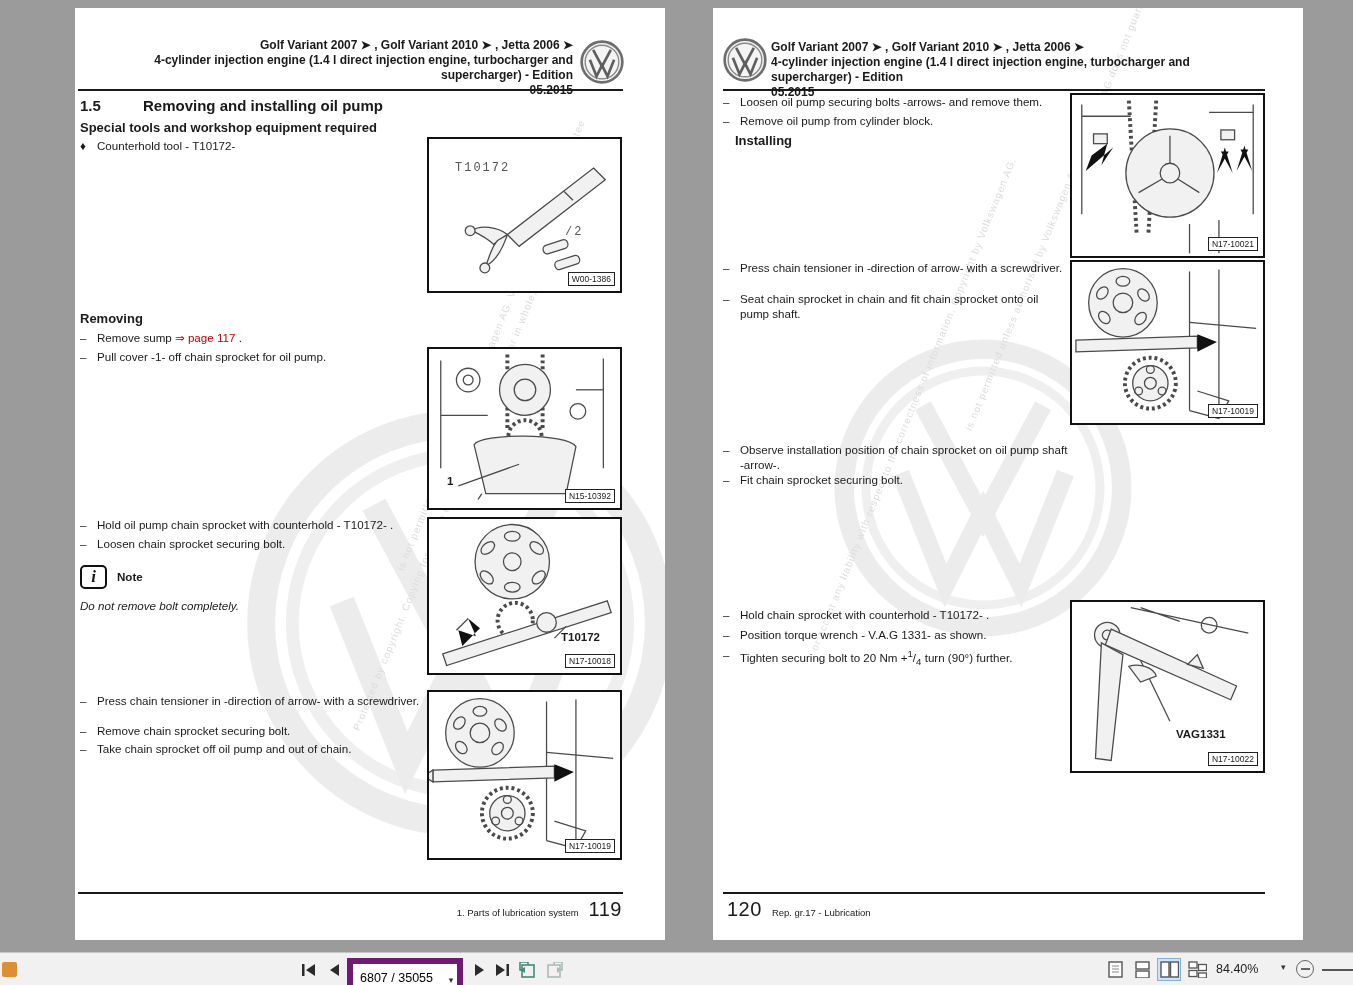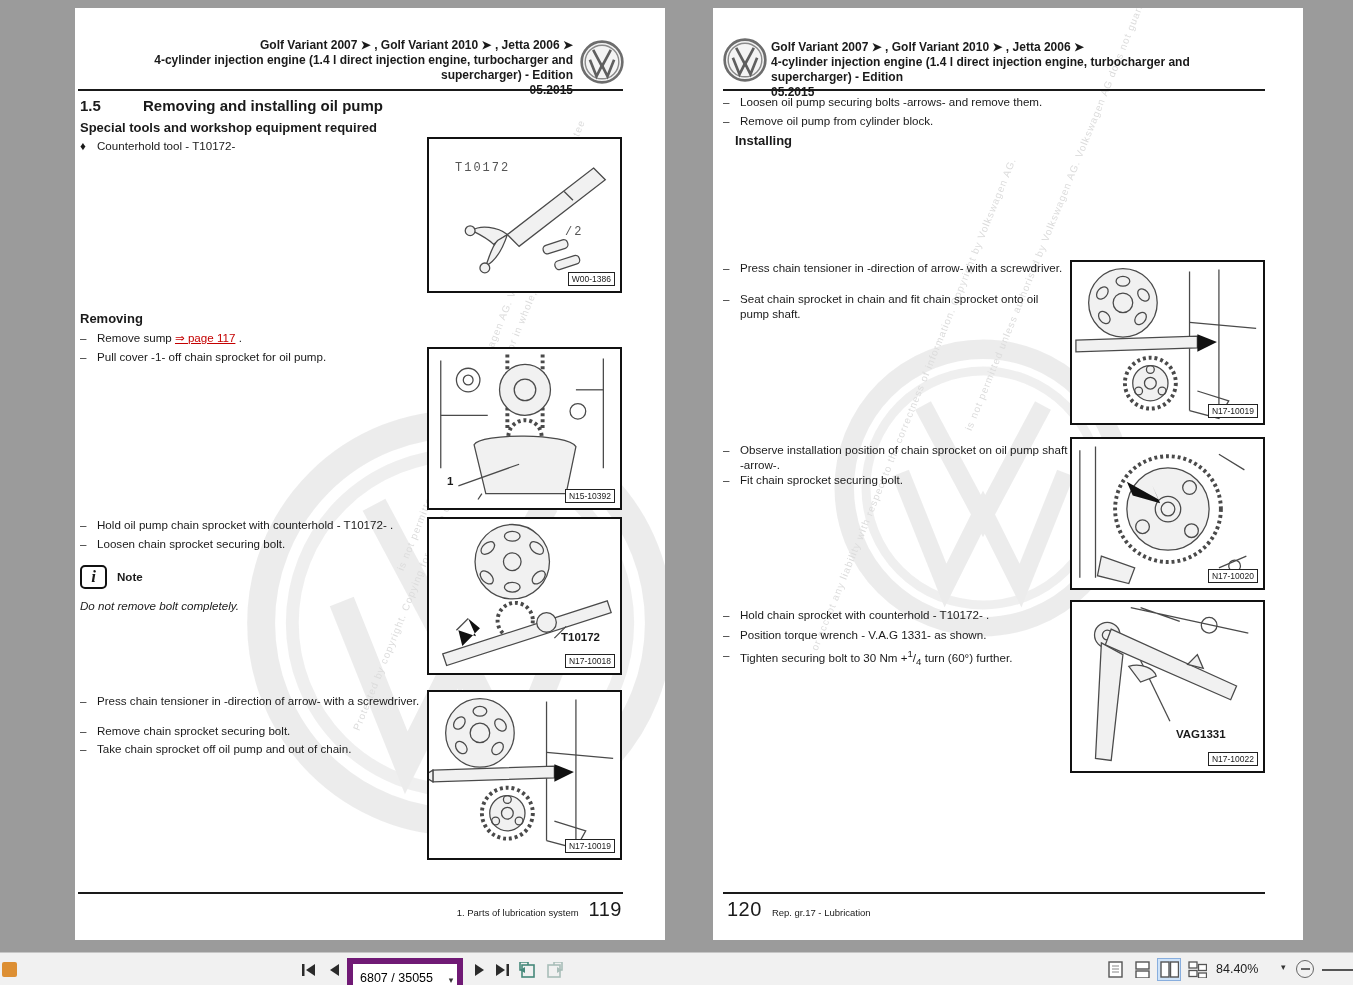--- a/index.html
+++ b/index.html
@@ -18,21 +18,21 @@
   
   .hdr-text { position:absolute; font-size:12px; line-height:1.26;font-weight:bold; }
   .hdr-rule { position:absolute; height:2px; background:#1a1a1a; }
   .vw-logo { position:absolute; }
 
   .sec-head { position:absolute; font-weight:bold; font-size:15px; }
   .bold-sub { position:absolute; font-weight:bold; font-size:13px; }
   .step { position:absolute; display:flex; font-size:11.6px; line-height:1.28; }
   .step .bullet { width:17px; flex:none; }
   .step .txt { flex:1; }
-  .link { color:#c40000; text-decoration:underline; cursor:pointer; }
+  .link { color:#c40000; cursor:pointer; }
   .italic { font-style:italic; }
 
   .fig { position:absolute; width:195px; border:2px solid #111; background:#fff; }
   .fig svg { display:block; width:100%; height:100%; }
   .fig-code { position:absolute; right:5px; bottom:5px; border:1px solid #222; background:#fff; font-size:8.5px; padding:0 3px; line-height:12px; }
   .fig-label { position:absolute; font-weight:bold; font-size:11.5px; }
   .fig-mono { position:absolute; font-family:"Liberation Mono", monospace; font-size:12px; color:#555; letter-spacing:2px; }
 
   .note-icon { position:absolute; width:27px; height:24px; border:2px solid #111; border-radius:5px; text-align:center; font-family:"Liberation Serif", serif; font-weight:bold; font-style:italic; font-size:17px; line-height:20px; }
   .note-word { position:absolute; font-weight:bold; font-size:11.6px; }
@@ -265,20 +265,37 @@
   <div class="step" style="left:10px; top:87px; width:345px;">
     <span class="bullet">–</span>
     <span class="txt">Loosen oil pump securing bolts -arrows- and remove them.</span>
   </div>
   <div class="step" style="left:10px; top:106px; width:345px;">
     <span class="bullet">–</span>
     <span class="txt">Remove oil pump from cylinder block.</span>
   </div>
   <div class="bold-sub" style="left:10px; top:125px;padding-left:12px;">Installing</div>
 
+  <div class="fig" style="left:357px; top:85px; height:165px;">
+    <svg viewBox="0 0 195 161">
+      <path class="ln" d="M10 8 L10 120 M185 8 L185 120 M10 20 L60 20 M140 16 L185 16"></path>
+      <path class="chain" d="M58 4 L66 140"></path>
+      <path class="chain" d="M86 4 L78 140"></path>
+      <circle class="ln2" cx="100" cy="78" r="45"></circle>
+      <circle class="ln" cx="100" cy="78" r="10"></circle>
+      <path class="ln" d="M100 68 L100 40 M92 84 L68 98 M108 84 L130 98"></path>
+      <rect class="ln2" x="22" y="38" width="14" height="10"></rect>
+      <rect class="ln2" x="152" y="34" width="14" height="10"></rect>
+      <polygon class="blkarrow" points="20,60 36,48 30,70 42,52 14,76"></polygon>
+      <polygon class="blkarrow" points="148,78 156,52 164,78 152,56 160,56"></polygon>
+      <polygon class="blkarrow" points="168,76 176,50 184,76 172,54 180,54"></polygon>
+      <path class="ln" d="M120 160 L120 130 M150 160 L150 126"></path>
+    </svg>
+    <div class="fig-code">N17-10021</div>
+  </div>
 
   <div class="step" style="left:10px; top:253px; width:345px;">
     <span class="bullet">–</span>
     <span class="txt">Press chain tensioner in -direction of arrow- with a screwdriver.</span>
   </div>
   <div class="step" style="left:10px; top:284px; width:345px;">
     <span class="bullet">–</span>
     <span class="txt">Seat chain sprocket in chain and fit chain sprocket onto oil pump shaft.</span>
   </div>
 
@@ -309,49 +326,32 @@
 
   <div class="step" style="left:10px; top:435px; width:345px;">
     <span class="bullet">–</span>
     <span class="txt">Observe installation position of chain sprocket on oil pump shaft -arrow-.</span>
   </div>
   <div class="step" style="left:10px; top:465px; width:345px;">
     <span class="bullet">–</span>
     <span class="txt">Fit chain sprocket securing bolt.</span>
   </div>
 
-  <div class="fig" style="left:357px; top:429px; height:153px;">
-    <svg viewBox="0 0 195 149">
-      <path class="ln" d="M8 10 L8 140 M24 6 L24 140"></path>
-      <circle class="chain" cx="98" cy="70" r="54"></circle>
-      <circle class="ln2" cx="98" cy="70" r="42"></circle>
-      <circle class="ln" cx="98" cy="70" r="13"></circle>
-      <circle class="ln2" cx="98" cy="70" r="7"></circle>
-      <circle class="ln" cx="120" cy="48" r="7"></circle>
-      <circle class="ln" cx="72" cy="88" r="7"></circle>
-      <circle class="ln" cx="122" cy="92" r="7"></circle>
-      <polygon class="blkarrow" points="56,42 88,60 82,46 90,64 62,56"></polygon>
-      <path class="ln" d="M150 14 L176 30 M150 130 L178 118"></path>
-      <circle class="ln" cx="166" cy="128" r="6"></circle>
-      <path class="ln2" d="M30 118 L64 130 L58 146 L26 138 Z"></path>
-    </svg>
-    <div class="fig-code">N17-10020</div>
-  </div>
 
   <div class="step" style="left:10px; top:600px; width:345px;">
     <span class="bullet">–</span>
     <span class="txt">Hold chain sprocket with counterhold - T10172- .</span>
   </div>
   <div class="step" style="left:10px; top:620px; width:345px;">
     <span class="bullet">–</span>
     <span class="txt">Position torque wrench - V.A.G 1331- as shown.</span>
   </div>
   <div class="step" style="left:10px; top:640px; width:345px;">
     <span class="bullet">–</span>
-    <span class="txt"><span>Tighten securing bolt to 30 Nm +</span><sup>1</sup><span>/</span><sub>4</sub><span> turn (60°) further.</span></span>
+    <span class="txt"><span>Tighten securing bolt to 20 Nm +</span><sup>1</sup><span>/</span><sub>4</sub><span> turn (90°) further.</span></span>
   </div>
 
   <div class="fig" style="left:357px; top:592px; height:173px;">
     <svg viewBox="0 0 195 169">
       <path class="ln" d="M60 4 L180 30 M70 4 L110 18"></path>
       <circle class="ln" cx="140" cy="22" r="8"></circle>
       <circle class="ln2" cx="36" cy="32" r="13"></circle>
       <circle class="ln" cx="36" cy="32" r="5"></circle>
       <path class="ln2" d="M40 26 L168 84 L162 98 L34 42 Z"></path>
       <path class="ln2" d="M118 62 L128 52 L134 66 Z"></path>

